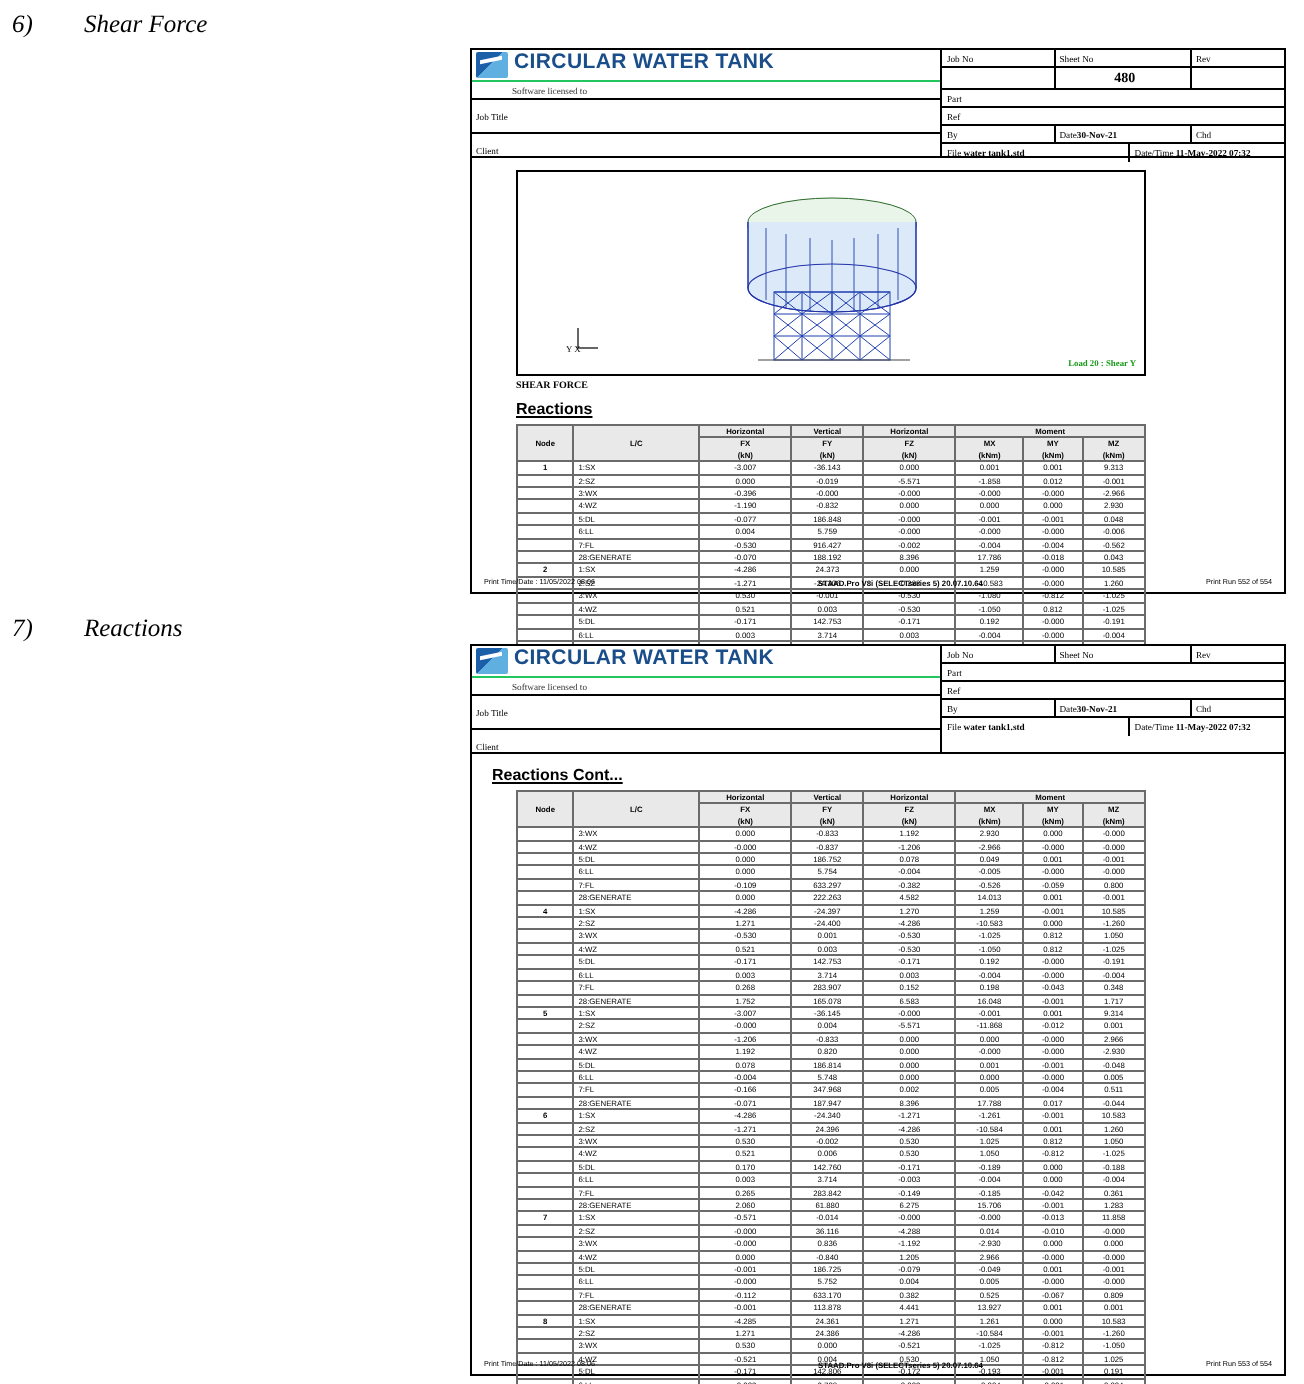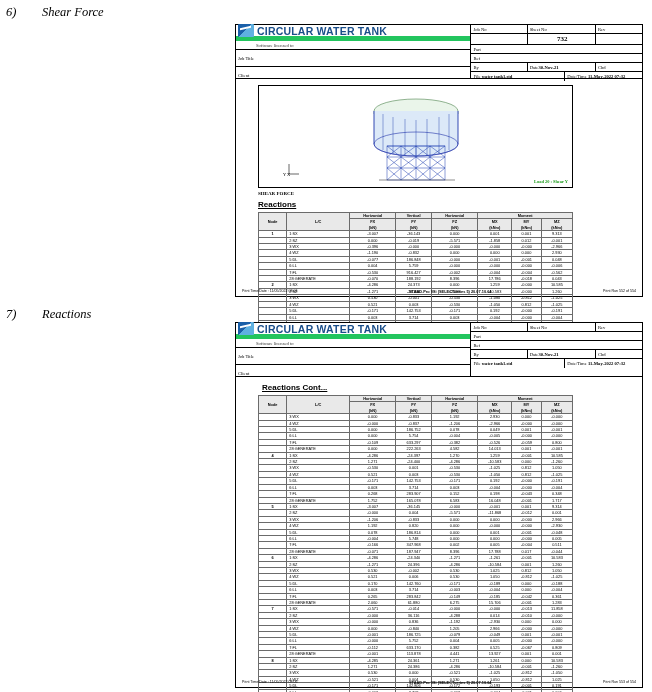--- a/index.html
+++ b/index.html
@@ -19,21 +19,21 @@
   .sheet{
     position:absolute;background:#fff;border:1px solid #000;
     box-sizing:border-box;
   }
 
   
   .hdr{display:flex;width:100%;box-sizing:border-box;}
   .hdr-left{width:58%;box-sizing:border-box;border-right:1px solid #000;}
   .hdr-right{width:42%;box-sizing:border-box;}
 
-  .title-row{display:flex;align-items:center;height:16px;border-bottom:5px solid #22c55e;box-sizing:border-box;}
+  .title-row{display:flex;align-items:flex-start;height:16px;border-bottom:1px solid #22c55e;box-sizing:border-box;}
   .logo{
     width:16px;height:13px;margin:1px 3px 1px 2px;flex:none;
     background:linear-gradient(135deg,#1a5fa8 0%,#1a5fa8 45%,#5fb0e0 46%,#5fb0e0 100%);
     border-radius:1px;position:relative;
   }
   .logo:after{
     content:"";position:absolute;left:2px;top:3px;width:11px;height:2px;background:#fff;
     transform:skewY(-12deg);
   }
   .maintitle{font-family:"Liberation Sans",sans-serif;font-weight:bold;font-size:10.5px;color:#1a4e8a;letter-spacing:0.2px;}
@@ -93,21 +93,21 @@
         </div>
       </div>
       <div class="hdr-right">
         <div class="rrow">
           <div class="rcell" style="width:33%;">Job No</div>
           <div class="rcell" style="width:40%;">Sheet No</div>
           <div class="rcell" style="width:27%;">Rev</div>
         </div>
         <div class="rrow" style="height:11px;line-height:11px;">
           <div class="rcell" style="width:33%;"></div>
-          <div class="rcell sheetno" style="width:40%;text-align:center;">732</div>
+          <div class="rcell sheetno" style="width:40%;text-align:center;">480</div>
           <div class="rcell" style="width:27%;"></div>
         </div>
         <div class="rrow">
           <div class="rcell" style="width:100%;">Part</div>
         </div>
         <div class="rrow">
           <div class="rcell" style="width:100%;">Ref</div>
         </div>
         <div class="rrow">
           <div class="rcell" style="width:33%;">By</div>
@@ -452,21 +452,21 @@
             <span class="bold">water tank1.std</span>
           </div>
           <div class="rcell" style="width:45%;">
             <span>Date/Time</span>
             <span class="bold">11-May-2022 07:32</span>
           </div>
         </div>
       </div>
     </div>
 
-    <div class="secttitle" style="position:absolute;left:26px;top:60px;">Reactions Cont...</div>
+    <div class="secttitle" style="position:absolute;left:10px;top:60px;">Reactions Cont...</div>
 
     <div style="position:absolute;left:22px;top:72px;width:315px;">
       <table class="rt">
         <thead>
           <tr>
             <th rowspan="2" style="width:9%;">Node</th>
             <th rowspan="2" style="width:20%;">L/C</th>
             <th>Horizontal</th>
             <th>Vertical</th>
             <th>Horizontal</th>

